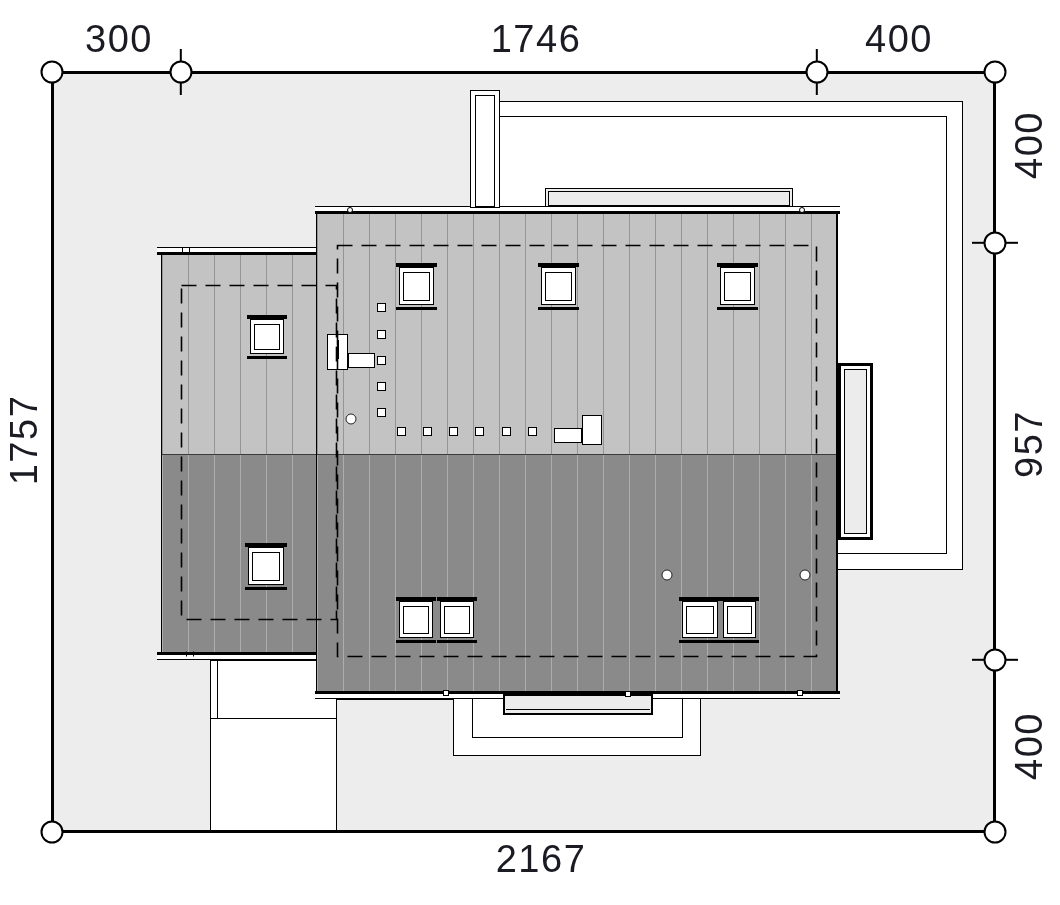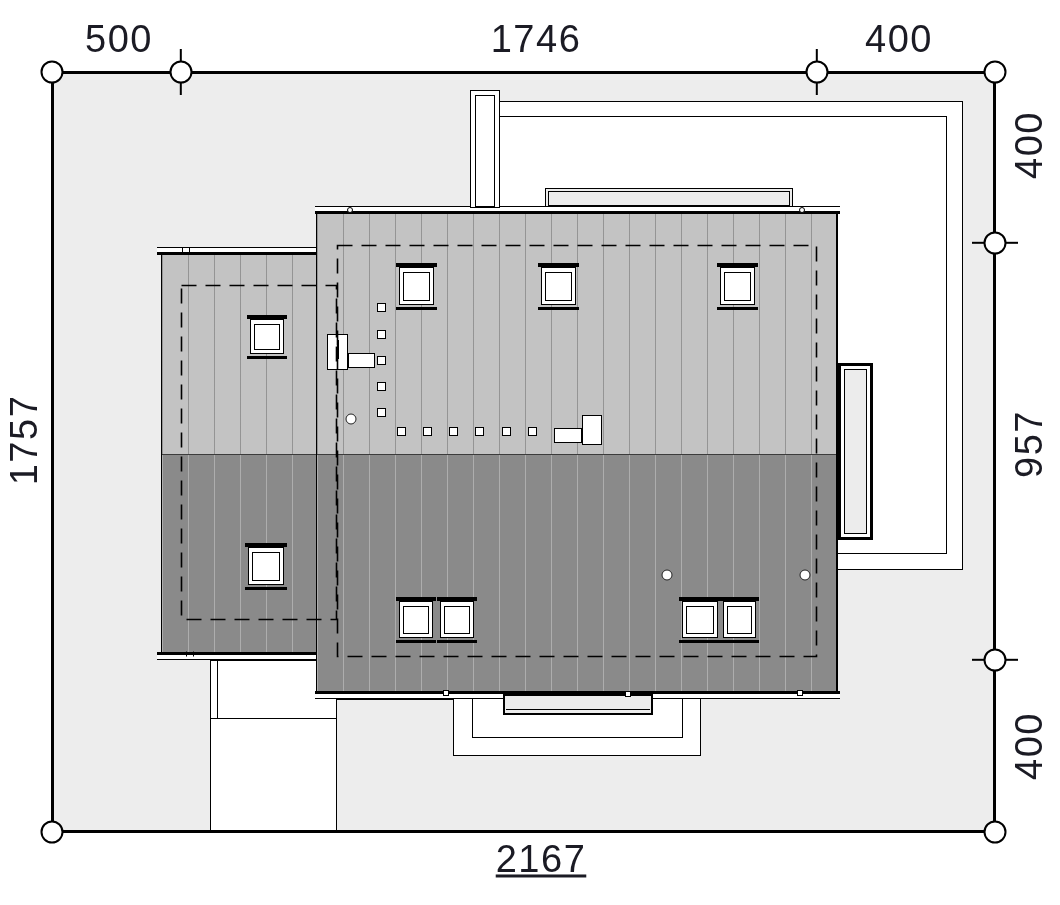--- a/index.html
+++ b/index.html
@@ -237,23 +237,23 @@
       <div class="tick-v" style="left: 817px; top: 72px;"></div>
       <div class="dim-circle" style="left: 817px; top: 72px;"></div>
       <div class="tick-h" style="left: 995px; top: 243px;"></div>
       <div class="dim-circle" style="left: 995px; top: 243px;"></div>
       <div class="tick-h" style="left: 995px; top: 660px;"></div>
       <div class="dim-circle" style="left: 995px; top: 660px;"></div>
       <div class="dim-circle" style="left: 52px; top: 72px;"></div>
       <div class="dim-circle" style="left: 995px; top: 72px;"></div>
       <div class="dim-circle" style="left: 52px; top: 832px;"></div>
       <div class="dim-circle" style="left: 995px; top: 832px;"></div>
-      <div class="dim-label" style="left: 119px; top: 41px;">500</div>
+      <div class="dim-label" style="left: 119px; top: 41px;">300</div>
       <div class="dim-label" style="left: 536px; top: 41px;">1746</div>
       <div class="dim-label" style="left: 899px; top: 41px;">400</div>
       <div class="dim-label rot" style="left: 1029px; top: 145px;">400</div>
       <div class="dim-label rot" style="left: 1029px; top: 444px;">957</div>
       <div class="dim-label rot" style="left: 1029px; top: 746px;">400</div>
       <div class="dim-label rot" style="left: 24px; top: 440px;">1757</div>
-      <div class="dim-label" style="left: 541px; top: 861px; text-decoration: underline;">2167</div>
+      <div class="dim-label" style="left: 541px; top: 861px;">2167</div>
     </div>
 
 </div>
 
 </body></html>

